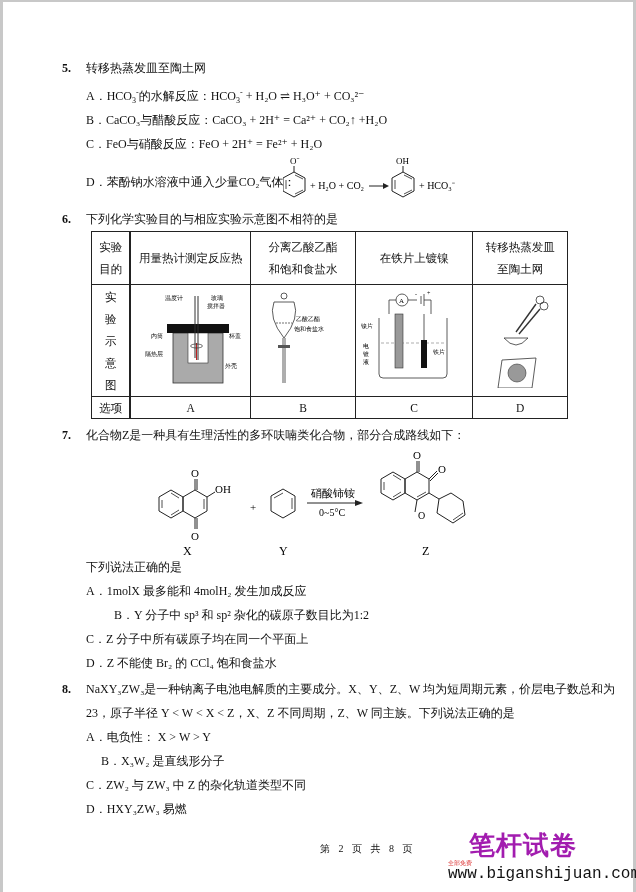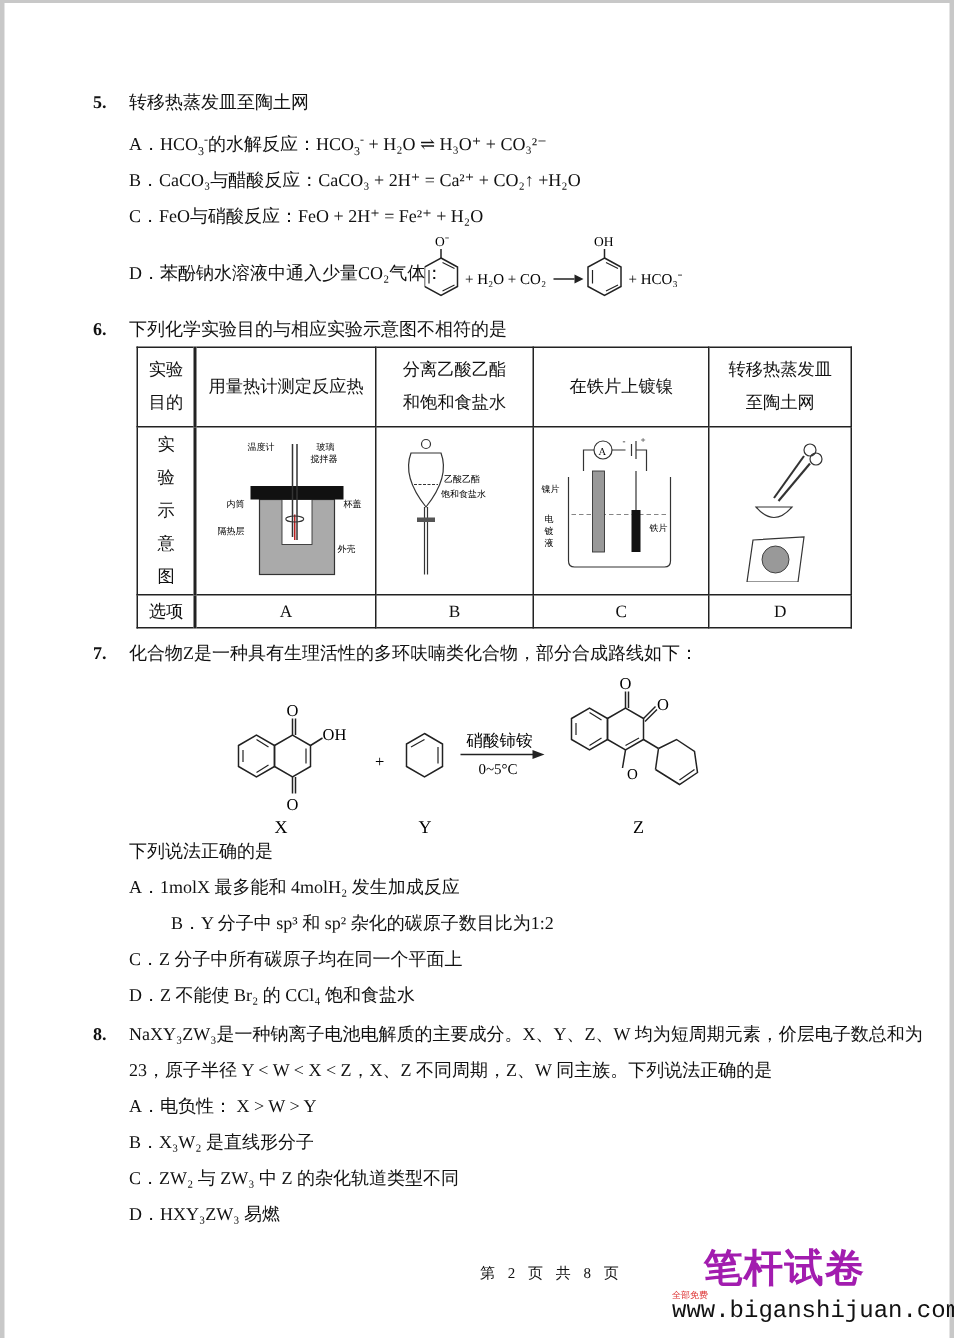--- a/index.html
+++ b/index.html
@@ -228,21 +228,21 @@
   <div class="abs txt" style="left:83px;top:557px;">下列说法正确的是</div>
   <div class="abs txt" style="left:83px;top:581px;"><span>A．</span><span>1molX 最多能和 4molH₂ 发生加成反应</span></div>
   <div class="abs txt" style="left:83px;top:605px;margin-left:28px;"><span>B．</span><span>Y 分子中 sp³ 和 sp² 杂化的碳原子数目比为1:2</span></div>
   <div class="abs txt" style="left:83px;top:629px;"><span>C．</span><span>Z 分子中所有碳原子均在同一个平面上</span></div>
   <div class="abs txt" style="left:83px;top:653px;"><span>D．</span><span>Z 不能使 Br₂ 的 CCl₄ 饱和食盐水</span></div>
 
   <div class="abs q-num" style="left:59px;top:680px;">8.</div>
   <div class="abs txt" style="left:83px;top:679px;">NaXY₃ZW₃是一种钠离子电池电解质的主要成分。X、Y、Z、W 均为短周期元素，价层电子数总和为</div>
   <div class="abs txt" style="left:83px;top:703px;">23，原子半径 Y &lt; W &lt; X &lt; Z，X、Z 不同周期，Z、W 同主族。下列说法正确的是</div>
   <div class="abs txt" style="left:83px;top:727px;"><span>A．</span><span>电负性： X &gt; W &gt; Y</span></div>
-  <div class="abs txt" style="left:83px;top:751px;"><span>B．</span><span>X₃W₂ 是直线形分子</span></div>
+  <div class="abs txt" style="left:98px;top:751px;"><span>B．</span><span>X₃W₂ 是直线形分子</span></div>
   <div class="abs txt" style="left:83px;top:775px;"><span>C．</span><span>ZW₂ 与 ZW₃ 中 Z 的杂化轨道类型不同</span></div>
   <div class="abs txt" style="left:83px;top:799px;"><span>D．</span><span>HXY₃ZW₃ 易燃</span></div>
 
   <div class="abs footer-page" style="left:317px;top:840px;">第 2 页 共 8 页</div>
   <div class="abs brand" style="left:466px;top:826px;">笔杆试卷</div>
   <div class="abs brand-tag" style="left:445px;top:857px;">全部免费</div>
   <div class="abs brand-url" style="left:445px;top:863px;">www.biganshijuan.com</div>
 </div>
 
 </body></html>

